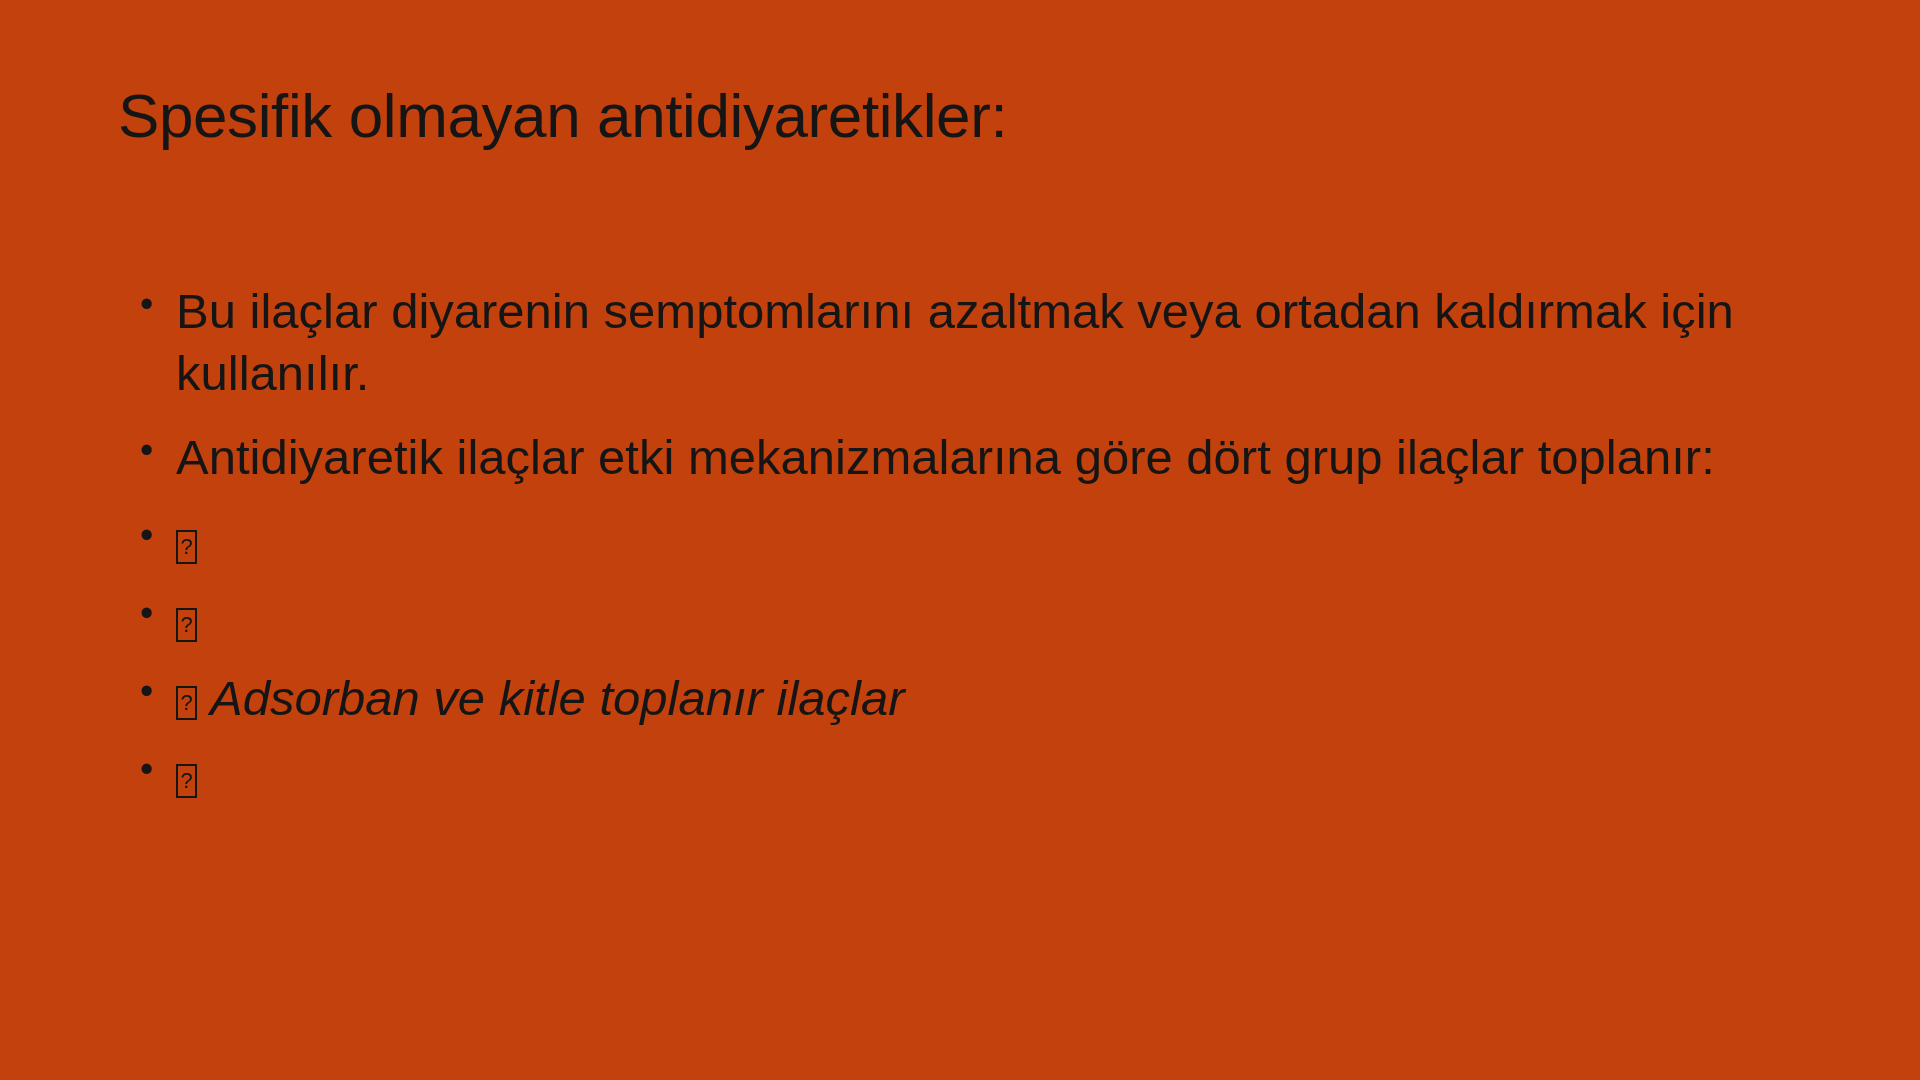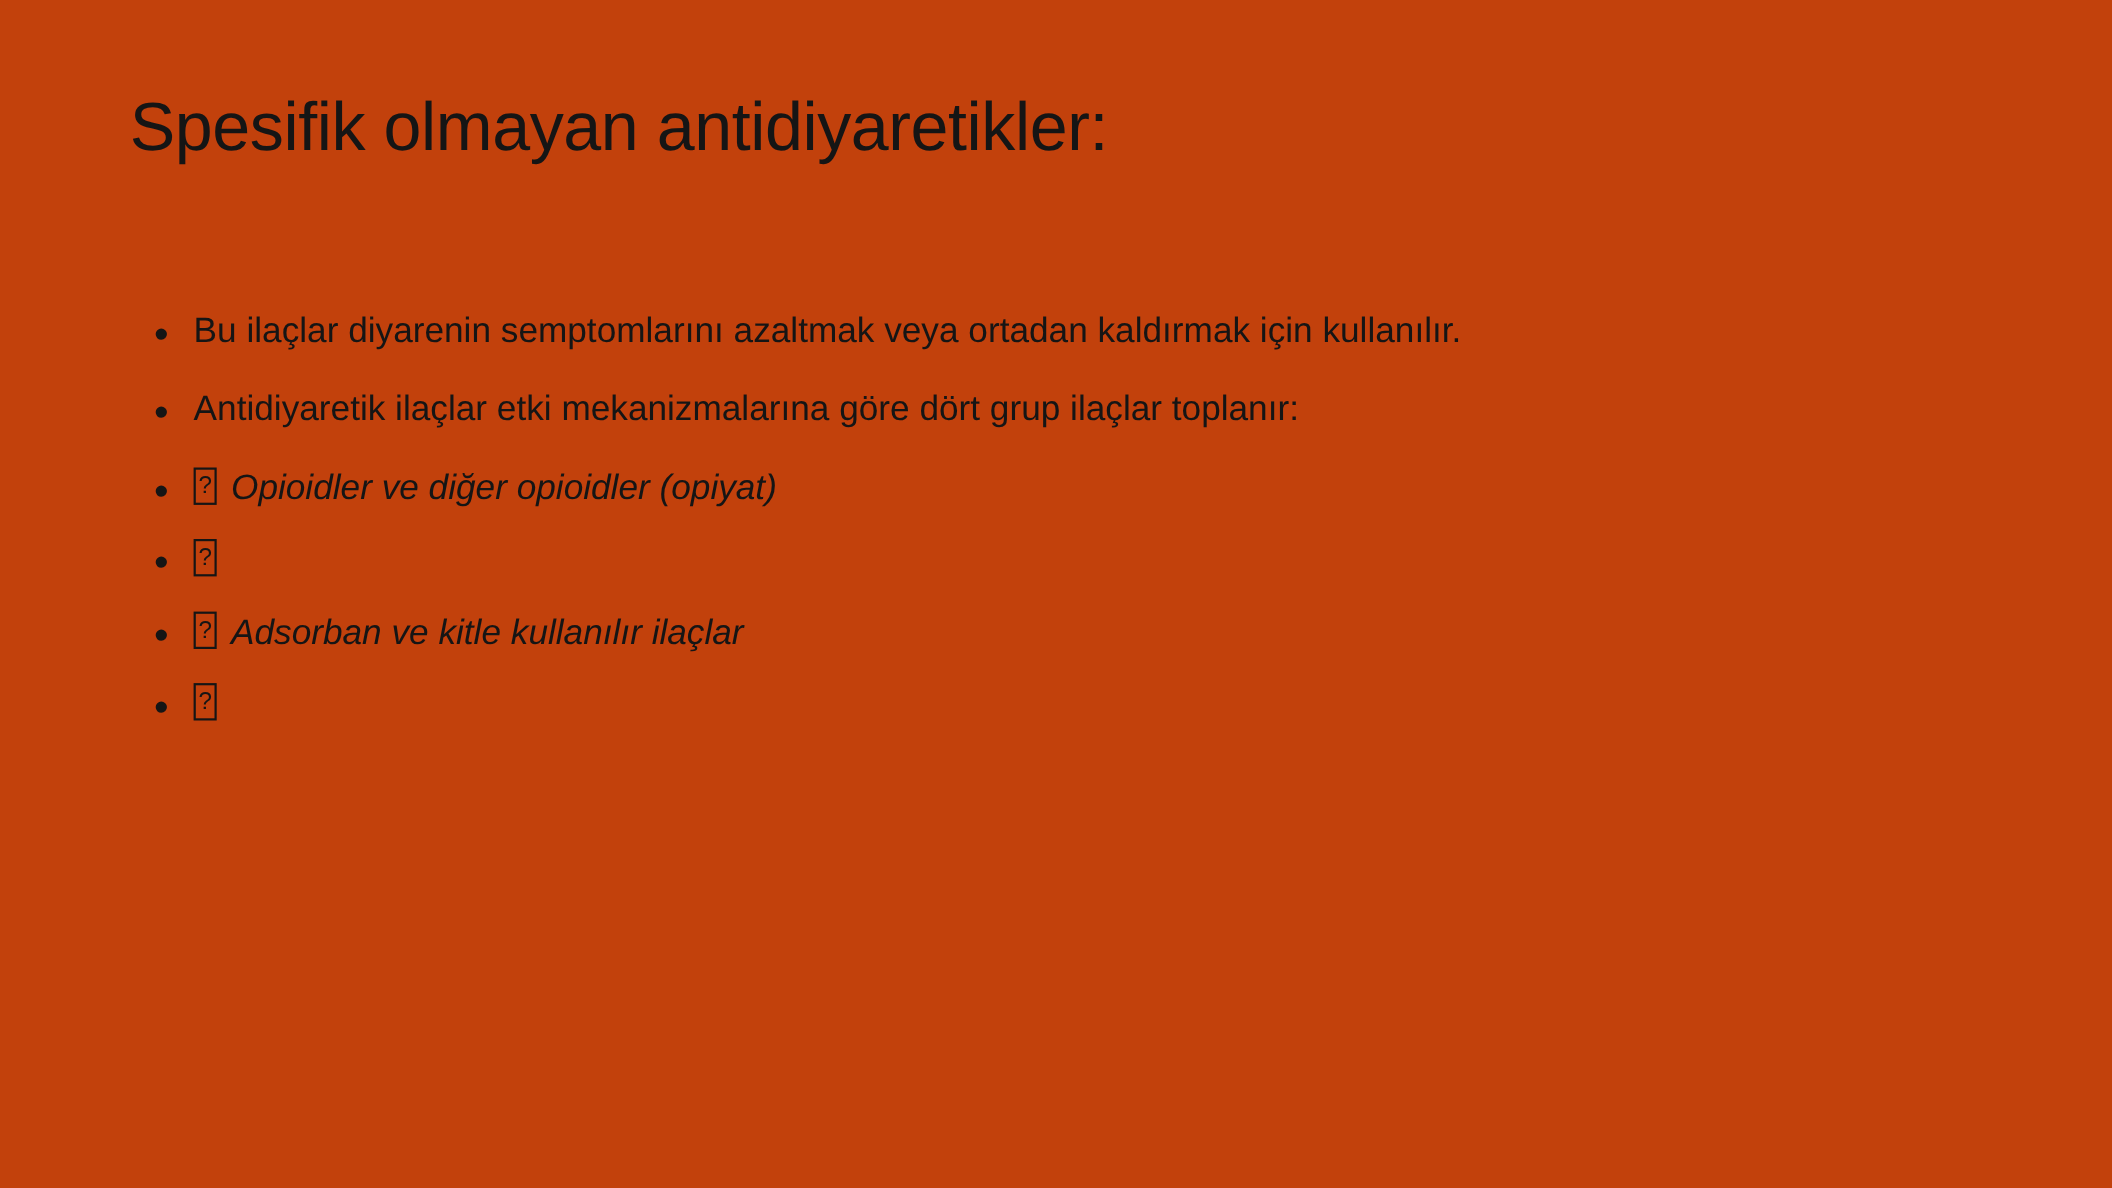--- a/index.html
+++ b/index.html
@@ -61,21 +61,21 @@
     font-size: 38px;
     line-height: 1.3;
     color: #151515;
     text-align: left;
     font-family: "Liberation Sans", sans-serif;
   }
 
   .bullet-text {
     flex: 1 1 auto;
     font-family: "Liberation Sans", sans-serif;
-    font-size: 32px;
+    font-size: 49px;
     line-height: 1.27;
     color: #151515;
   }
 
   .bullet-text.regular {
     font-style: normal;
     font-weight: 400;
     max-width: 1610px;
   }
 
@@ -133,35 +133,35 @@
     </div>
 
     <div class="bullet-row row-gap-after">
       <span class="bullet-marker">•</span>
       <span class="bullet-text regular">Antidiyaretik ilaçlar etki mekanizmalarına göre dört grup ilaçlar toplanır:</span>
     </div>
 
     <div class="bullet-row row-tight">
       <span class="bullet-marker">•</span>
       <span class="bullet-text italic">
-        <span class="tofu"></span><span>Opioidler ve diğer opioidler (opiyat)</span>
+        <span class="tofu"></span>
       </span>
     </div>
 
     <div class="bullet-row row-tight">
       <span class="bullet-marker">•</span>
       <span class="bullet-text italic">
         <span class="tofu"></span>
       </span>
     </div>
 
     <div class="bullet-row row-tight">
       <span class="bullet-marker">•</span>
       <span class="bullet-text italic">
-        <span class="tofu"></span><span>Adsorban ve kitle kullanılır ilaçlar</span>
+        <span class="tofu"></span><span>Adsorban ve kitle toplanır ilaçlar</span>
       </span>
     </div>
 
     <div class="bullet-row row-tight">
       <span class="bullet-marker">•</span>
       <span class="bullet-text italic">
         <span class="tofu"></span>
       </span>
     </div>
 

